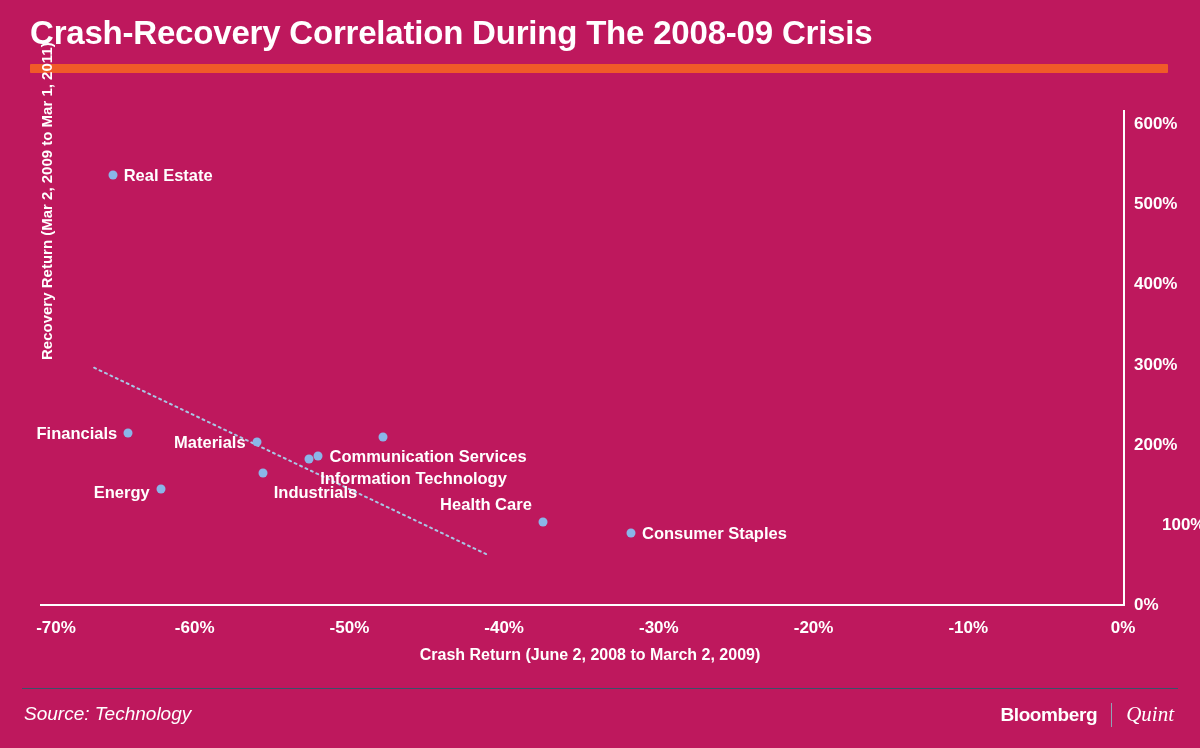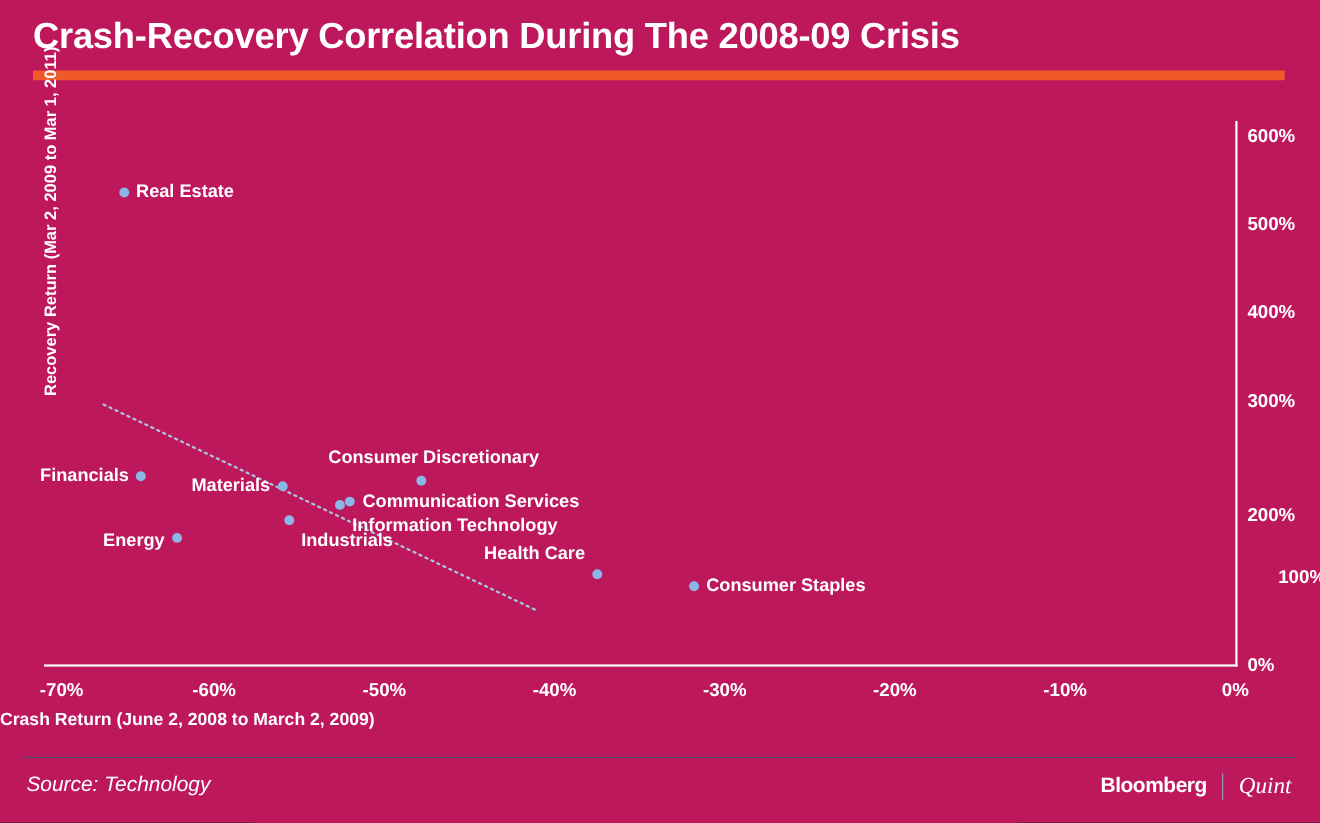--- a/index.html
+++ b/index.html
@@ -84,20 +84,21 @@
     font-weight: bold;
     color: #ffffff;
     white-space: nowrap;
     transform: translateX(-50%);
   }
   #xlabel {
     position: absolute;
     top: 646px;
     left: 0;
     width: 1180px;
+    text-align: center;
     font-size: 16px;
     font-weight: bold;
     color: #ffffff;
   }
   #ylabel {
     position: absolute;
     left: 38px;
     top: 360px;
     font-size: 15px;
     font-weight: bold;
@@ -206,21 +207,21 @@
       <div class="xtick" style="left: 56px;">-70%</div>
       <div class="xtick" style="left: 194.714px;">-60%</div>
       <div class="xtick" style="left: 349.429px;">-50%</div>
       <div class="xtick" style="left: 504.143px;">-40%</div>
       <div class="xtick" style="left: 658.857px;">-30%</div>
       <div class="xtick" style="left: 813.571px;">-20%</div>
       <div class="xtick" style="left: 968.286px;">-10%</div>
       <div class="xtick" style="left: 1123px;">0%</div>
       <div class="ytick" style="top: 595px;">0%</div>
       <div class="ytick" style="top: 514.833px; margin-left: 28px;">100%</div>
-      <div class="ytick" style="top: 434.667px; margin-top: 24px;">200%</div>
+      <div class="ytick" style="top: 434.667px;">200%</div>
       <div class="ytick" style="top: 354.5px;">300%</div>
       <div class="ytick" style="top: 274.333px;">400%</div>
       <div class="ytick" style="top: 194.167px;">500%</div>
       <div class="ytick" style="top: 114px;">600%</div>
     </div>
 
   <div id="xlabel">Crash Return (June 2, 2008 to March 2, 2009)</div>
 
   <div id="footer-rule"></div>
   <div id="source">Source: Technology</div>
@@ -230,21 +231,20 @@
     <div id="brand-quint">Quint</div>
   </div>
 
 <div class="dot" title="Real Estate" style="left: 112.716px; top: 175.307px; background: rgb(138, 182, 232);"></div>
     <div class="plabel" style="left: 123.716px; top: 175.307px;">Real Estate</div>
     <div class="dot" title="Financials" style="left: 128.187px; top: 432.642px; background: rgb(138, 182, 232);"></div>
     <div class="plabel left" style="left: 117.187px; top: 432.642px;">Financials</div>
     <div class="dot" title="Materials" style="left: 256.6px; top: 442.262px; background: rgb(138, 182, 232);"></div>
     <div class="plabel left" style="left: 245.6px; top: 442.262px;">Materials</div>
     <div class="dot" title="Consumer Discretionary" style="left: 383.466px; top: 437.452px; background: rgb(138, 182, 232);"></div>
-    <div class="plabel" style="left: 298.466px; top: 416.452px;">Consumer Discretionary</div>
     <div class="dot" title="Communication Services" style="left: 318.486px; top: 455.89px; background: rgb(138, 182, 232);"></div>
     <div class="plabel" style="left: 329.486px; top: 455.89px;">Communication Services</div>
     <div class="dot" title="Information Technology" style="left: 309.203px; top: 459.097px; background: rgb(138, 182, 232);"></div>
     <div class="plabel" style="left: 320.203px; top: 478.097px;">Information Technology</div>
     <div class="dot" title="Industrials" style="left: 262.789px; top: 472.725px; background: rgb(138, 182, 232);"></div>
     <div class="plabel" style="left: 273.789px; top: 491.725px;">Industrials</div>
     <div class="dot" title="Energy" style="left: 160.677px; top: 488.758px; background: rgb(138, 182, 232);"></div>
     <div class="plabel left" style="left: 149.677px; top: 492px; padding-left: 16px;">Energy</div>
     <div class="dot" title="Health Care" style="left: 542.821px; top: 521.627px; background: rgb(138, 182, 232);"></div>
     <div class="plabel left" style="left: 531.821px; top: 503.627px;">Health Care</div>

